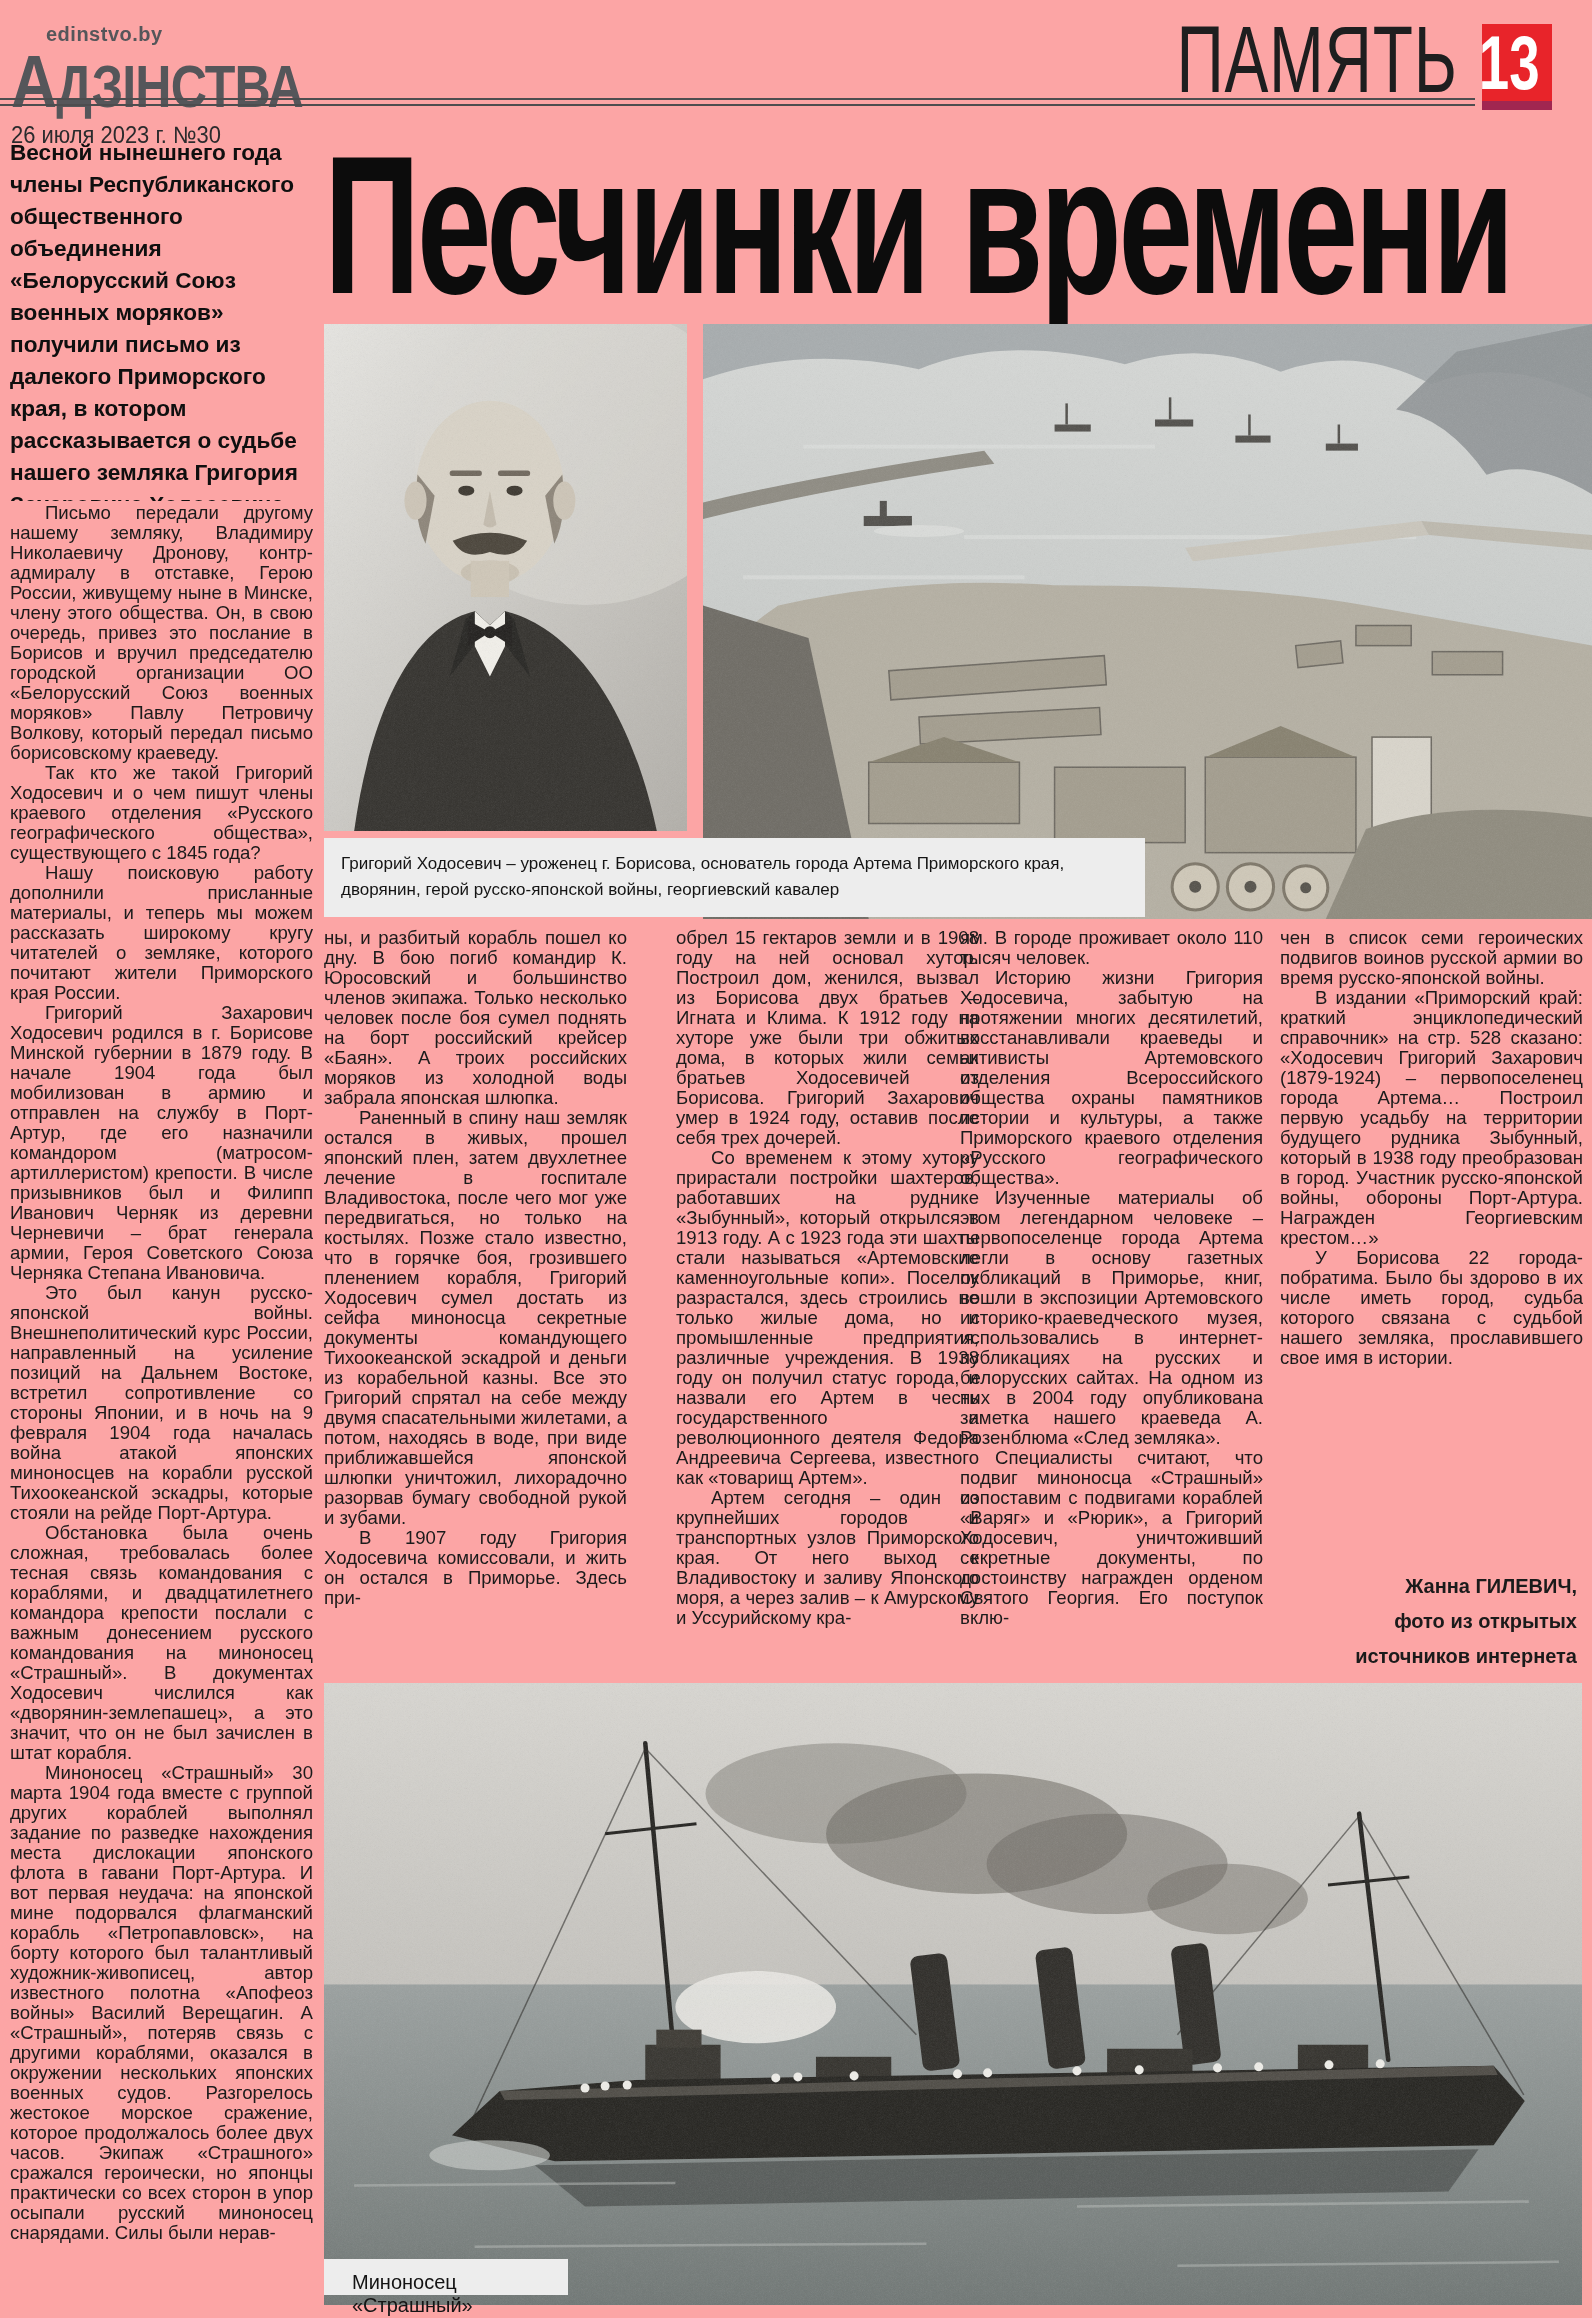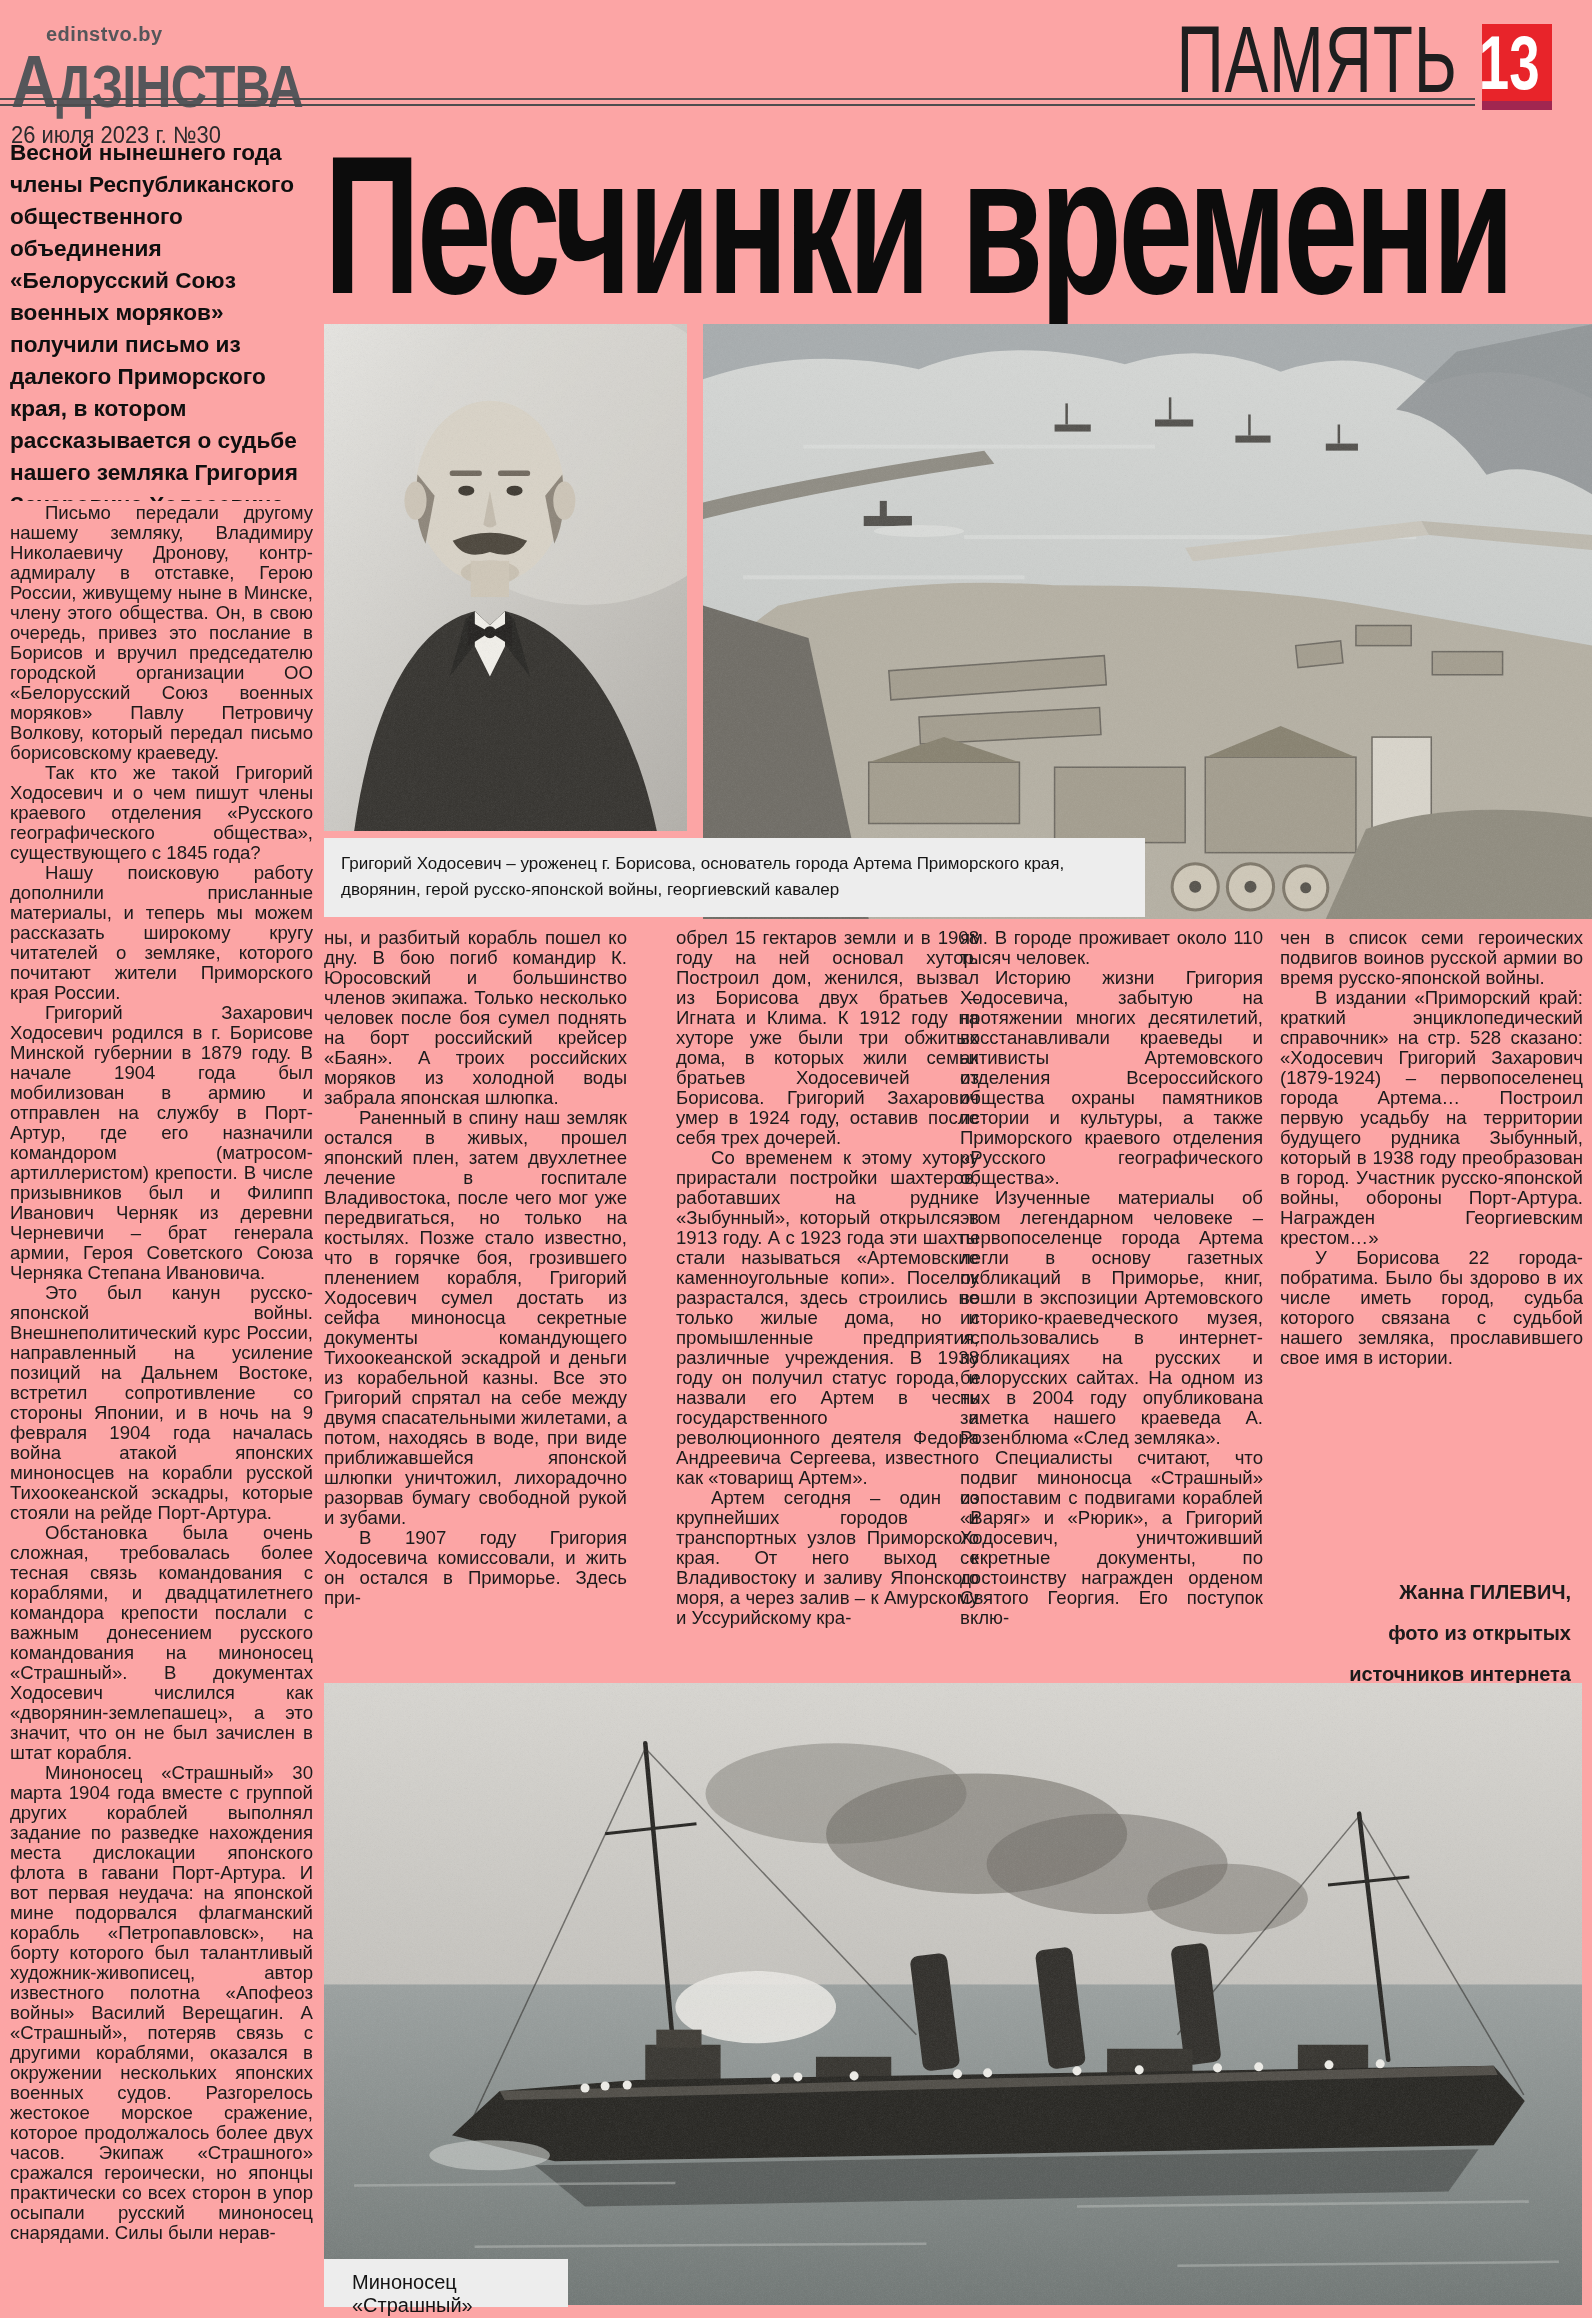--- a/index.html
+++ b/index.html
@@ -33,31 +33,31 @@
   .col{position:absolute;width:303px;font-size:18.6px;line-height:20px;text-align:justify;overflow:hidden;}
   .col p{margin:0;text-indent:35px;}
   .col p.cont{text-indent:0;}
   .col1{left:10px;top:503px;height:1808px;}
   .col2{left:324px;top:928px;height:753px;}
   .col3{left:676px;top:928px;height:753px;}
   .col4{left:960px;top:928px;height:753px;}
   .col5{left:1280px;top:928px;height:643px;}
   .byline{position:absolute;left:1280px;top:1566px;width:303px;text-align:right;
           font-weight:bold;font-size:20px;line-height:29px;}
-  .byline p{margin:12px;}
+  .byline p{margin:6px;}
 
   
   .photo{position:absolute;overflow:hidden;background:#c9c8c4;}
   .photo svg{display:block;width:100%;height:100%;}
   .photo-portrait{left:324px;top:324px;width:363px;height:507px;}
   .photo-harbor{left:703px;top:324px;width:890px;height:595px;}
   .photo-ship{left:324px;top:1683px;width:1258px;height:622px;}
   .caption-box{position:absolute;left:324px;top:838px;width:821px;height:79px;background:var(--caption-bg,#ededed);
                box-sizing:border-box;padding:13px 17px;font-size:17px;line-height:26px;color:#141414;}
-  .ship-caption{position:absolute;left:324px;top:2259px;width:244px;height:48px;background:var(--caption-bg,#ededed);
+  .ship-caption{position:absolute;left:324px;top:2259px;width:244px;height:36px;background:var(--caption-bg,#ededed);
                 box-sizing:border-box;padding:12px 0 0 28px;font-size:20px;color:#141414;}
 </style>
 </head>
 <body>
 
 <div class="page">
 
   <header>
     <div class="logo">
       <div class="site">edinstvo.by</div>

